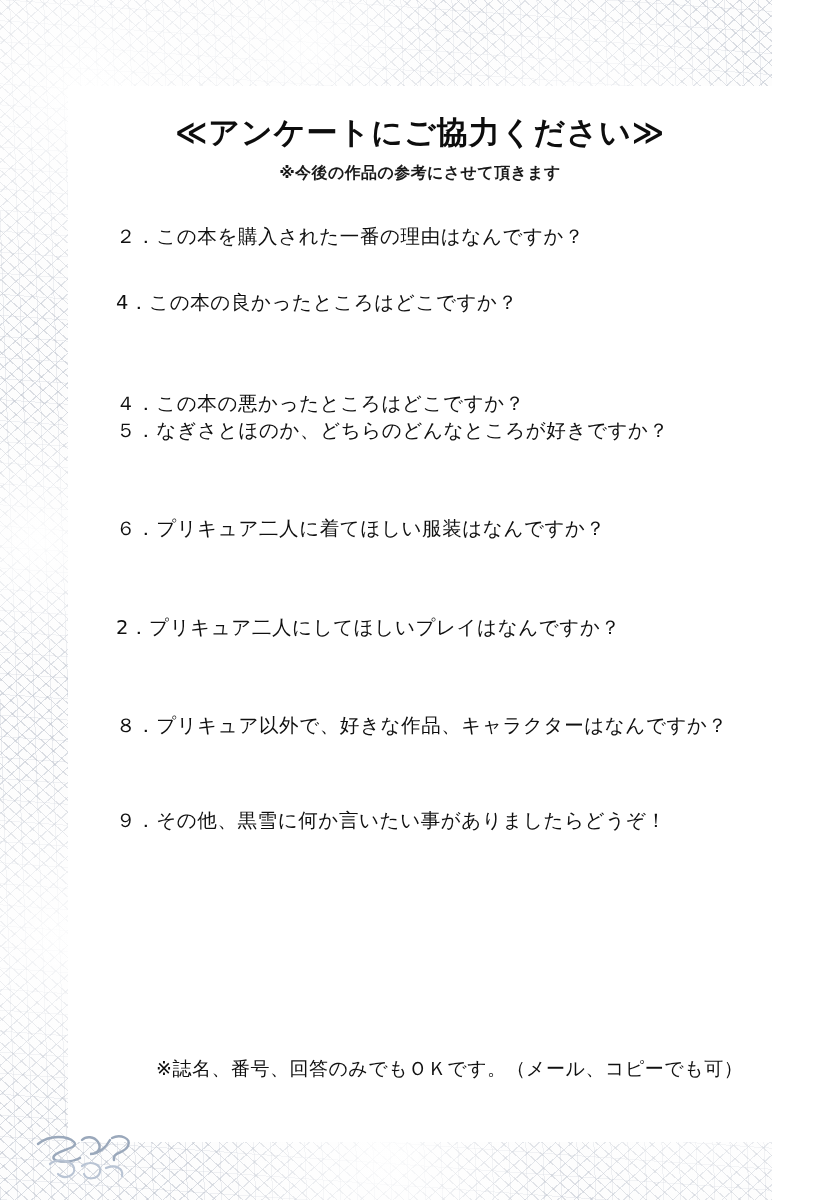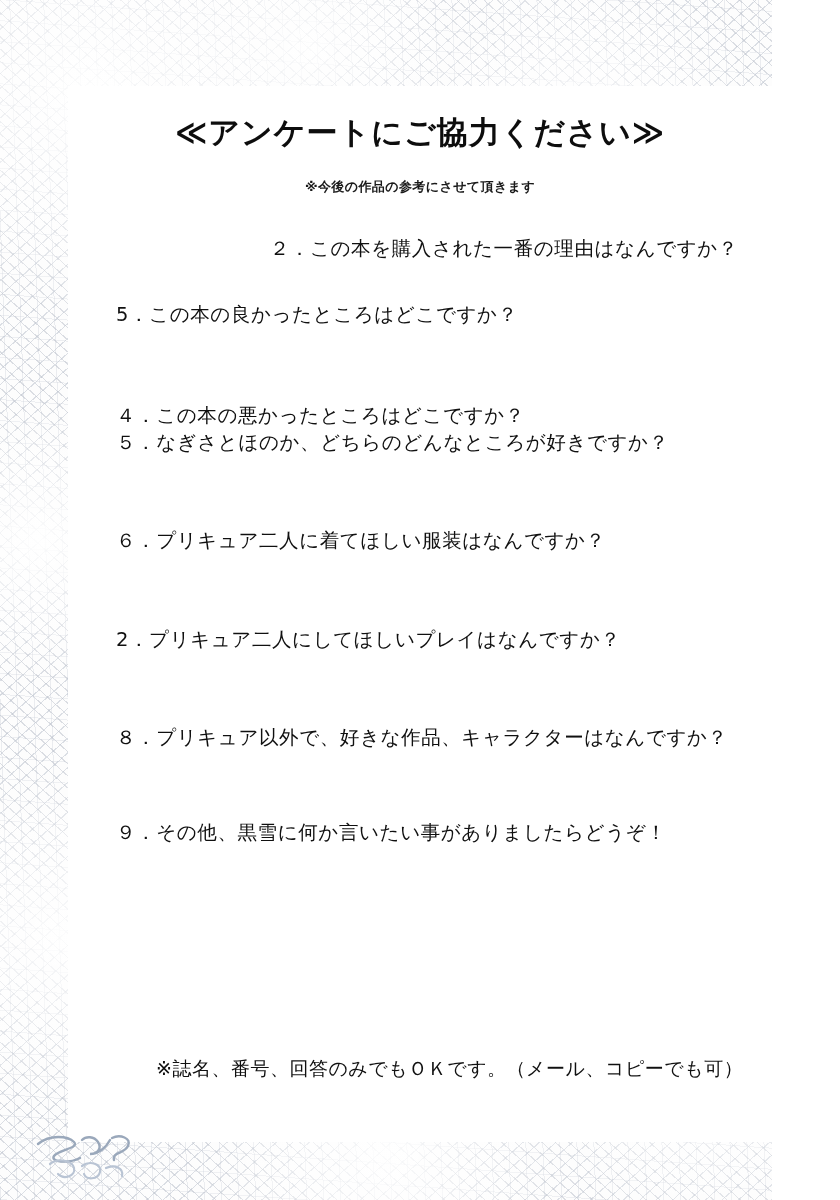--- a/index.html
+++ b/index.html
@@ -65,42 +65,42 @@
     letter-spacing: 1px;
     color: #0d0d0d;
     margin: 8px 0 0 0;
     white-space: nowrap;
   }
 
   .survey-subtitle {
     text-align: center;
     font-family: "DejaVu Sans", "Liberation Sans", sans-serif;
     font-weight: bold;
-    font-size: 13px;
+    font-size: 16px;
     color: #1a1a1a;
-    margin: 24px 0 0 0;
+    margin: 9px 0 0 0;
     letter-spacing: 0.4px;
   }
 
   .question-list {
     margin: 26px 0 0 0;
     padding: 0;
     list-style: none;
   }
   .question-item {
     font-family: "DejaVu Sans", "Liberation Sans", sans-serif;
     font-size: 19.5px;
     color: #101010;
     letter-spacing: 0.6px;
     white-space: nowrap;
     padding-left: 14px;
   }
   
   .question-item.q1 { margin-top: 6px; }
-  .question-item.q2 { margin-top: 39px; text-align: right; }
+  .question-item.q2 { margin-top: 39px; }
   .question-item.q3 { margin-top: 39px; }
   .question-item.q4 { margin-top: 74px; }
   .question-item.q5 { }
   .question-item.q6 { margin-top: 71px; }
   .question-item.q7 { margin-top: 72px; }
   .question-item.q8 { margin-top: 71px; }
   .question-item.q9 { margin-top: 68px; }
 
   .survey-footnote {
     position: absolute;
@@ -133,21 +133,21 @@
   <div class="bg-glow"></div>
 
   <div class="survey-card">
 
     <div class="survey-title">≪アンケートにご協力ください≫</div>
 
     <div class="survey-subtitle">※今後の作品の参考にさせて頂きます</div>
 
     <ul class="question-list">
       <li class="question-item q2">２．この本を購入された一番の理由はなんですか？</li>
-      <li class="question-item q3">5．この本の良かったところはどこですか？</li>
+      <li class="question-item q3">4．この本の良かったところはどこですか？</li>
       <li class="question-item q4">４．この本の悪かったところはどこですか？</li>
       <li class="question-item q5">５．なぎさとほのか、どちらのどんなところが好きですか？</li>
       <li class="question-item q6">６．プリキュア二人に着てほしい服装はなんですか？</li>
       <li class="question-item q7">2．プリキュア二人にしてほしいプレイはなんですか？</li>
       <li class="question-item q8">８．プリキュア以外で、好きな作品、キャラクターはなんですか？</li>
       <li class="question-item q9">９．その他、黒雪に何か言いたい事がありましたらどうぞ！</li>
     </ul>
 
     <div class="survey-footnote">※誌名、番号、回答のみでもＯＫです。（メール、コピーでも可）</div>
 

